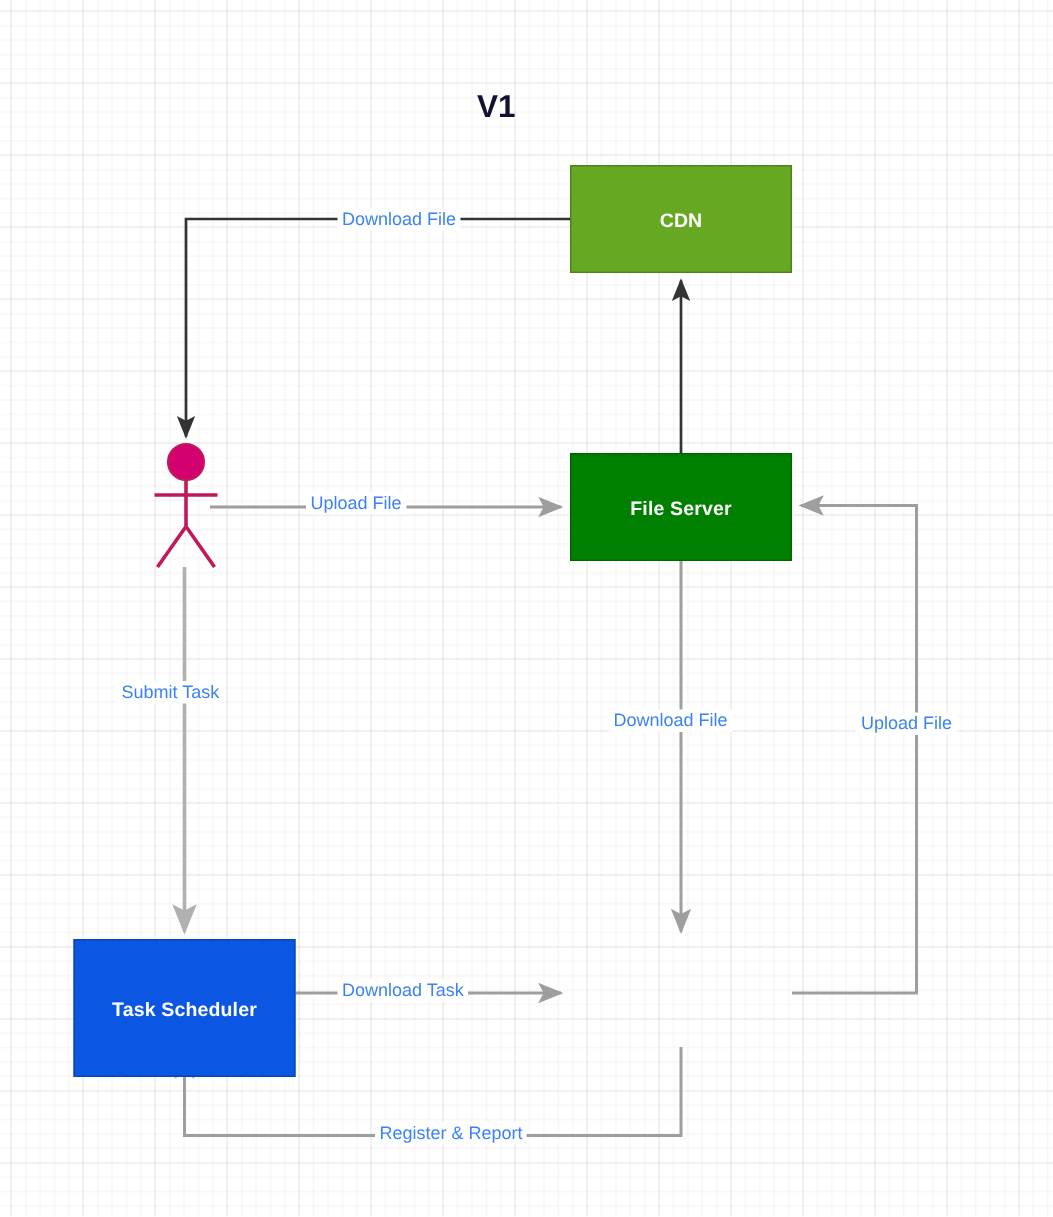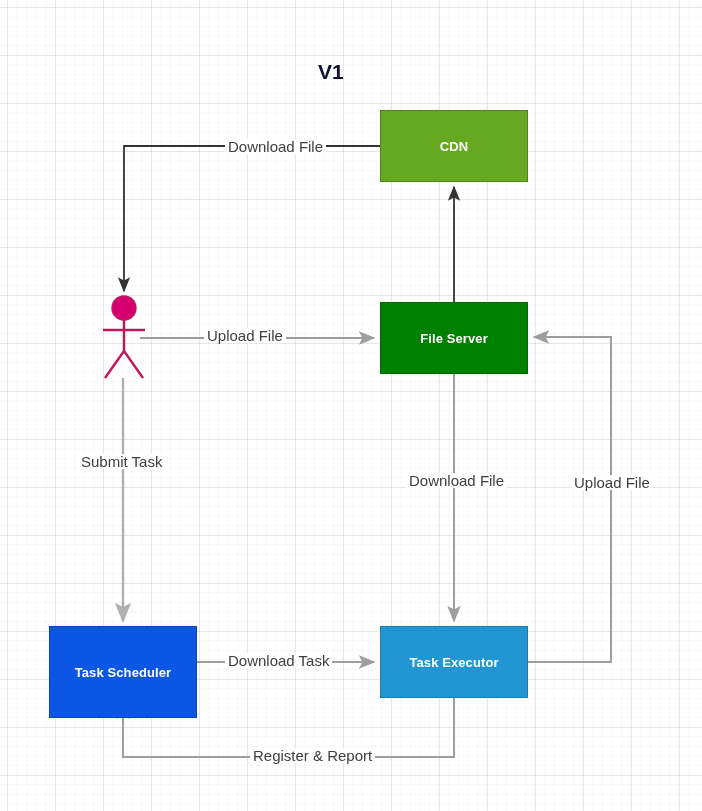--- a/index.html
+++ b/index.html
@@ -45,22 +45,22 @@
     position: absolute;
     font-family: "Liberation Sans", sans-serif;
     font-size: 21px;
     font-weight: bold;
     color: #111133;
     white-space: nowrap;
   }
   .edge-label {
     position: absolute;
     font-family: "Liberation Sans", sans-serif;
-    font-size: 15px;
-    color: #404040;
+    font-size: 12px;
+    color: #3b82f6;
     background: #ffffff;
     padding: 0 3px;
     white-space: nowrap;
     line-height: 15px;
   }
   .actor-wrap {
     position: absolute;
   }
 </style>
 </head>
@@ -105,23 +105,20 @@
   </div>
 
   <div class="node" style="left:380px; top:110px; width:148px; height:72px; background:#66A822; border:1.6px solid #4E8419;">
     <span>CDN</span>
   </div>
 
   <div class="node" style="left:49px; top:626px; width:148px; height:92px; background:#0B57E3; border:1.6px solid #0846B8;">
     <span>Task Scheduler</span>
   </div>
 
-  <div class="node" style="left:380px; top:626px; width:148px; height:72px; background:#2196D3; border:1.6px solid #1A7CB0;">
-    <span>Task Executor</span>
-  </div>
 
   <div class="actor-wrap" style="left:96px; top:294px; width:56px; height:86px;">
     <svg width="56" height="86" viewBox="0 0 56 86" xmlns="http://www.w3.org/2000/svg">
       <circle cx="28" cy="14" r="12" fill="#D4006F" stroke="#C2185B" stroke-width="1.4"></circle>
       <line x1="28" y1="26" x2="28" y2="57" stroke="#C2185B" stroke-width="2.4"></line>
       <line x1="7" y1="36" x2="49" y2="36" stroke="#C2185B" stroke-width="2.4"></line>
       <line x1="28" y1="57" x2="9" y2="84" stroke="#C2185B" stroke-width="2.4"></line>
       <line x1="28" y1="57" x2="47" y2="84" stroke="#C2185B" stroke-width="2.4"></line>
     </svg>
   </div>

